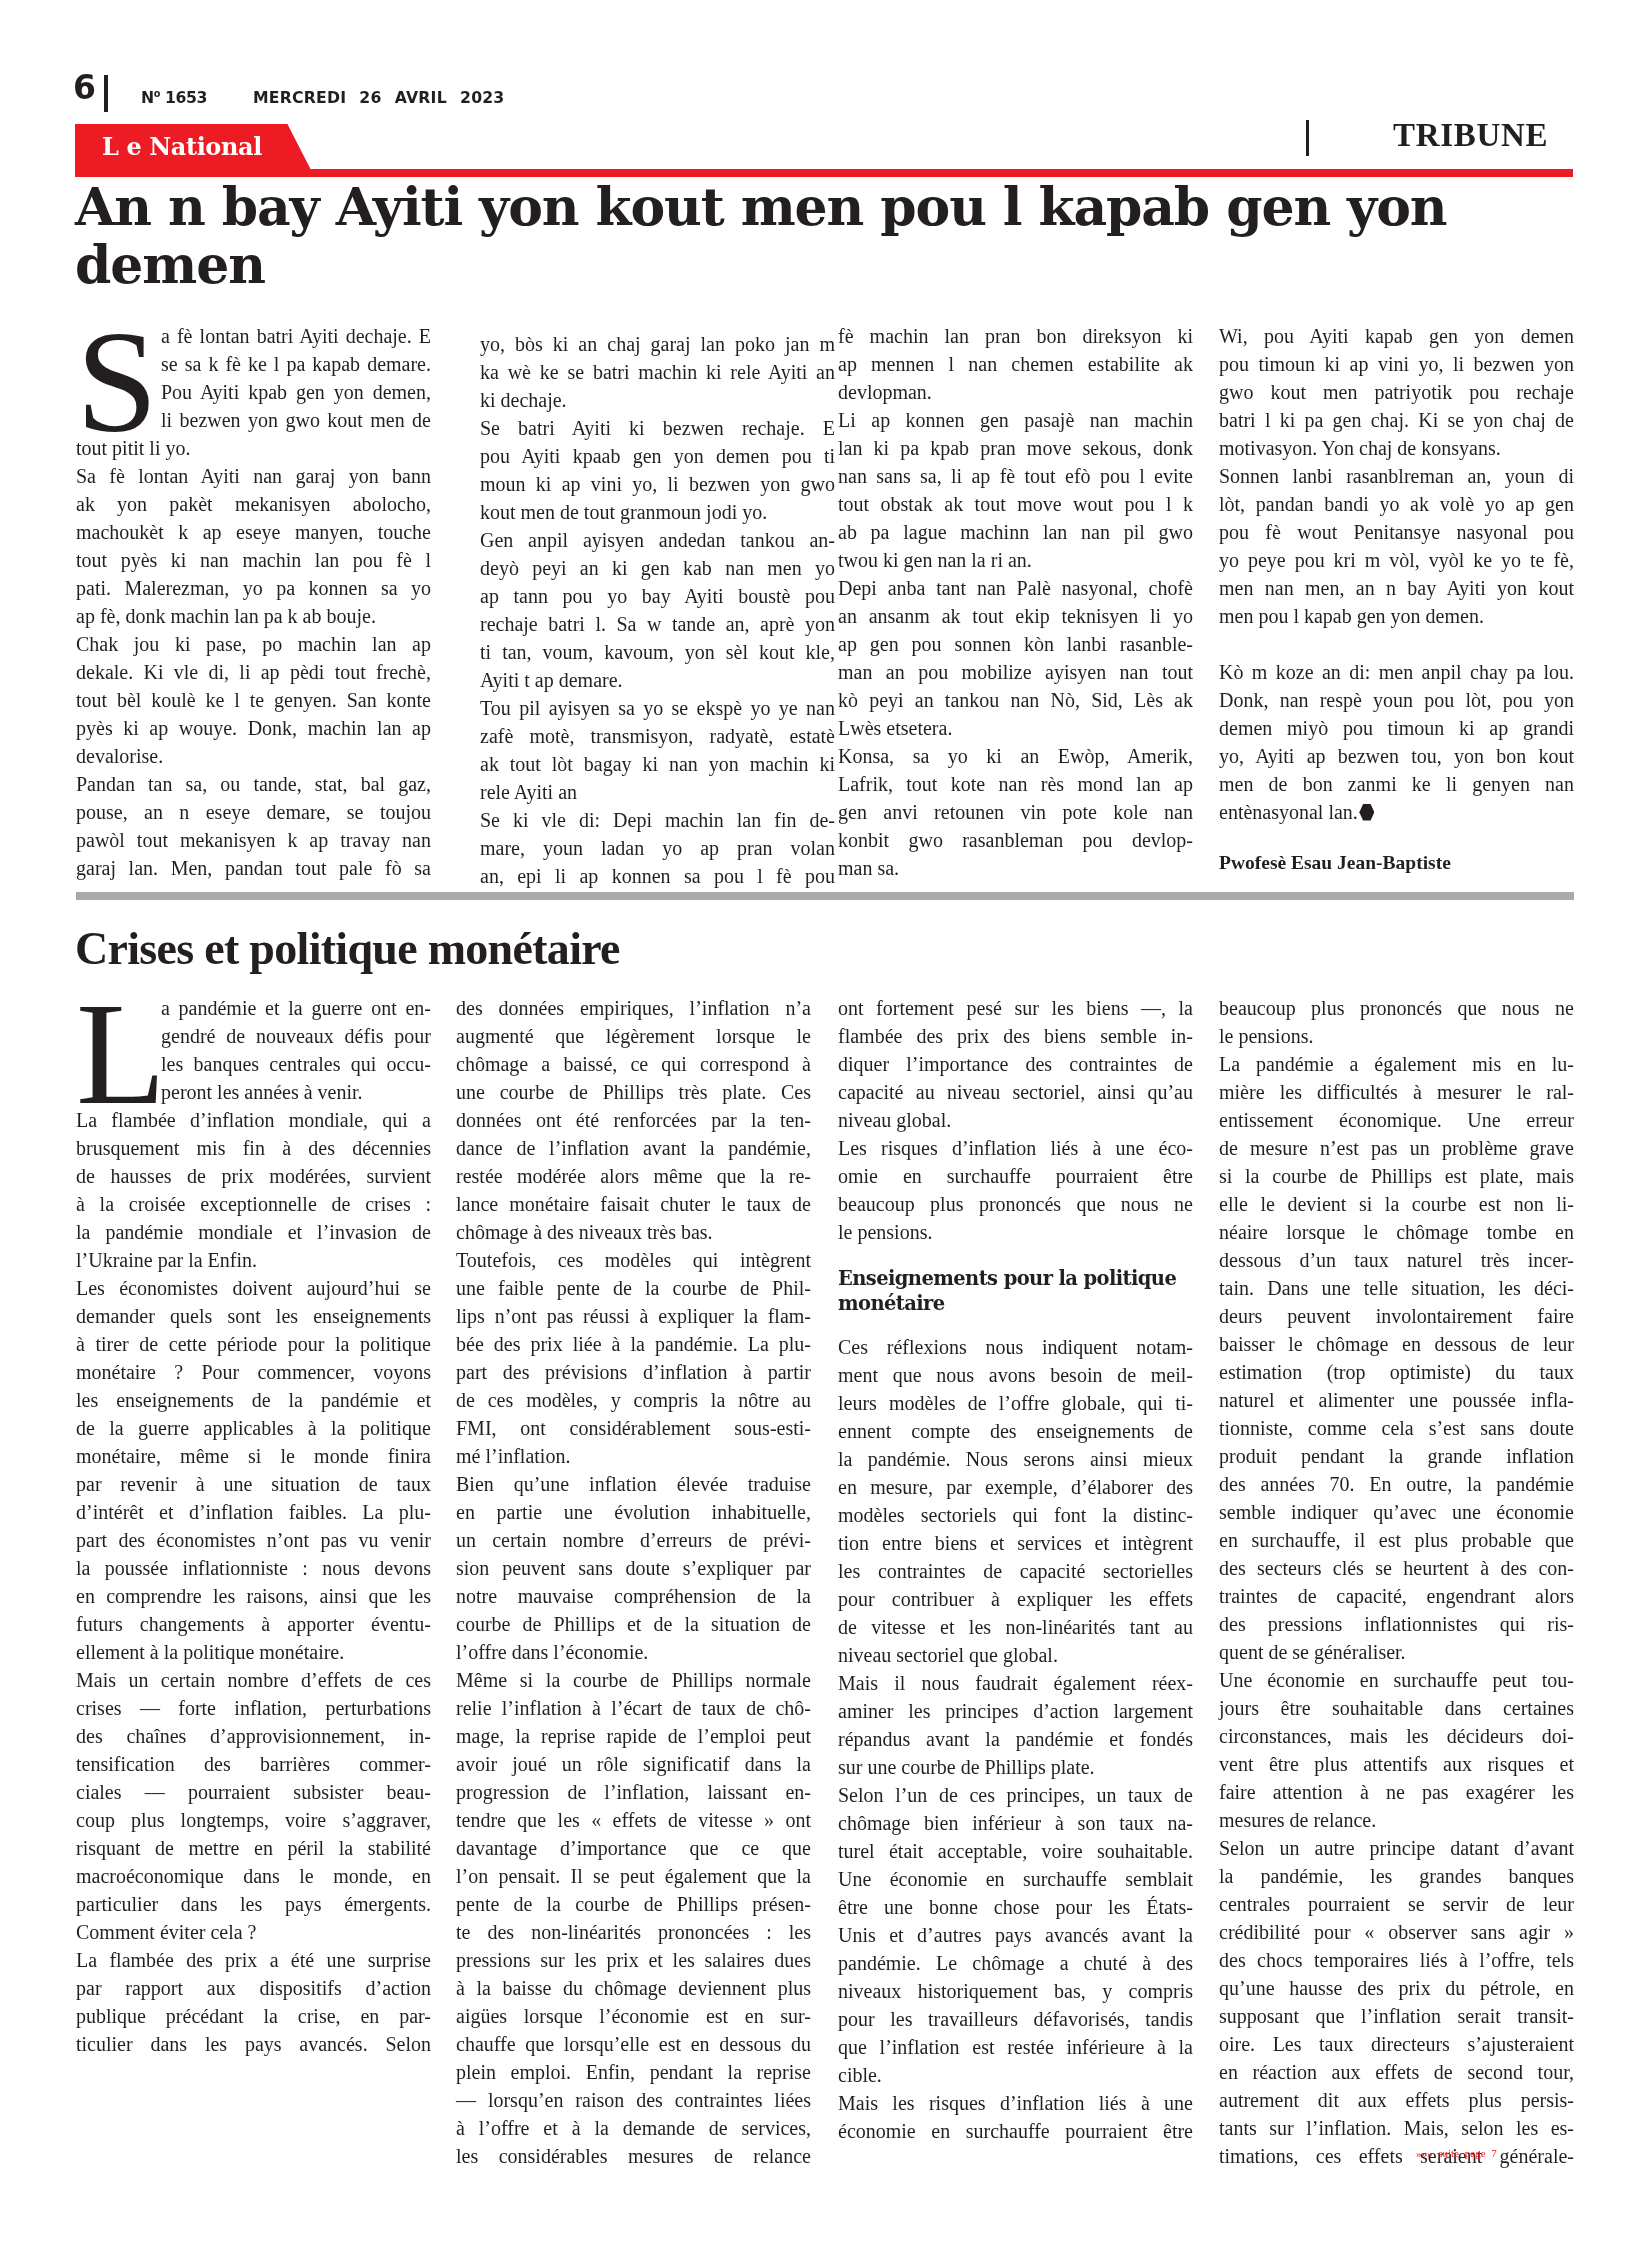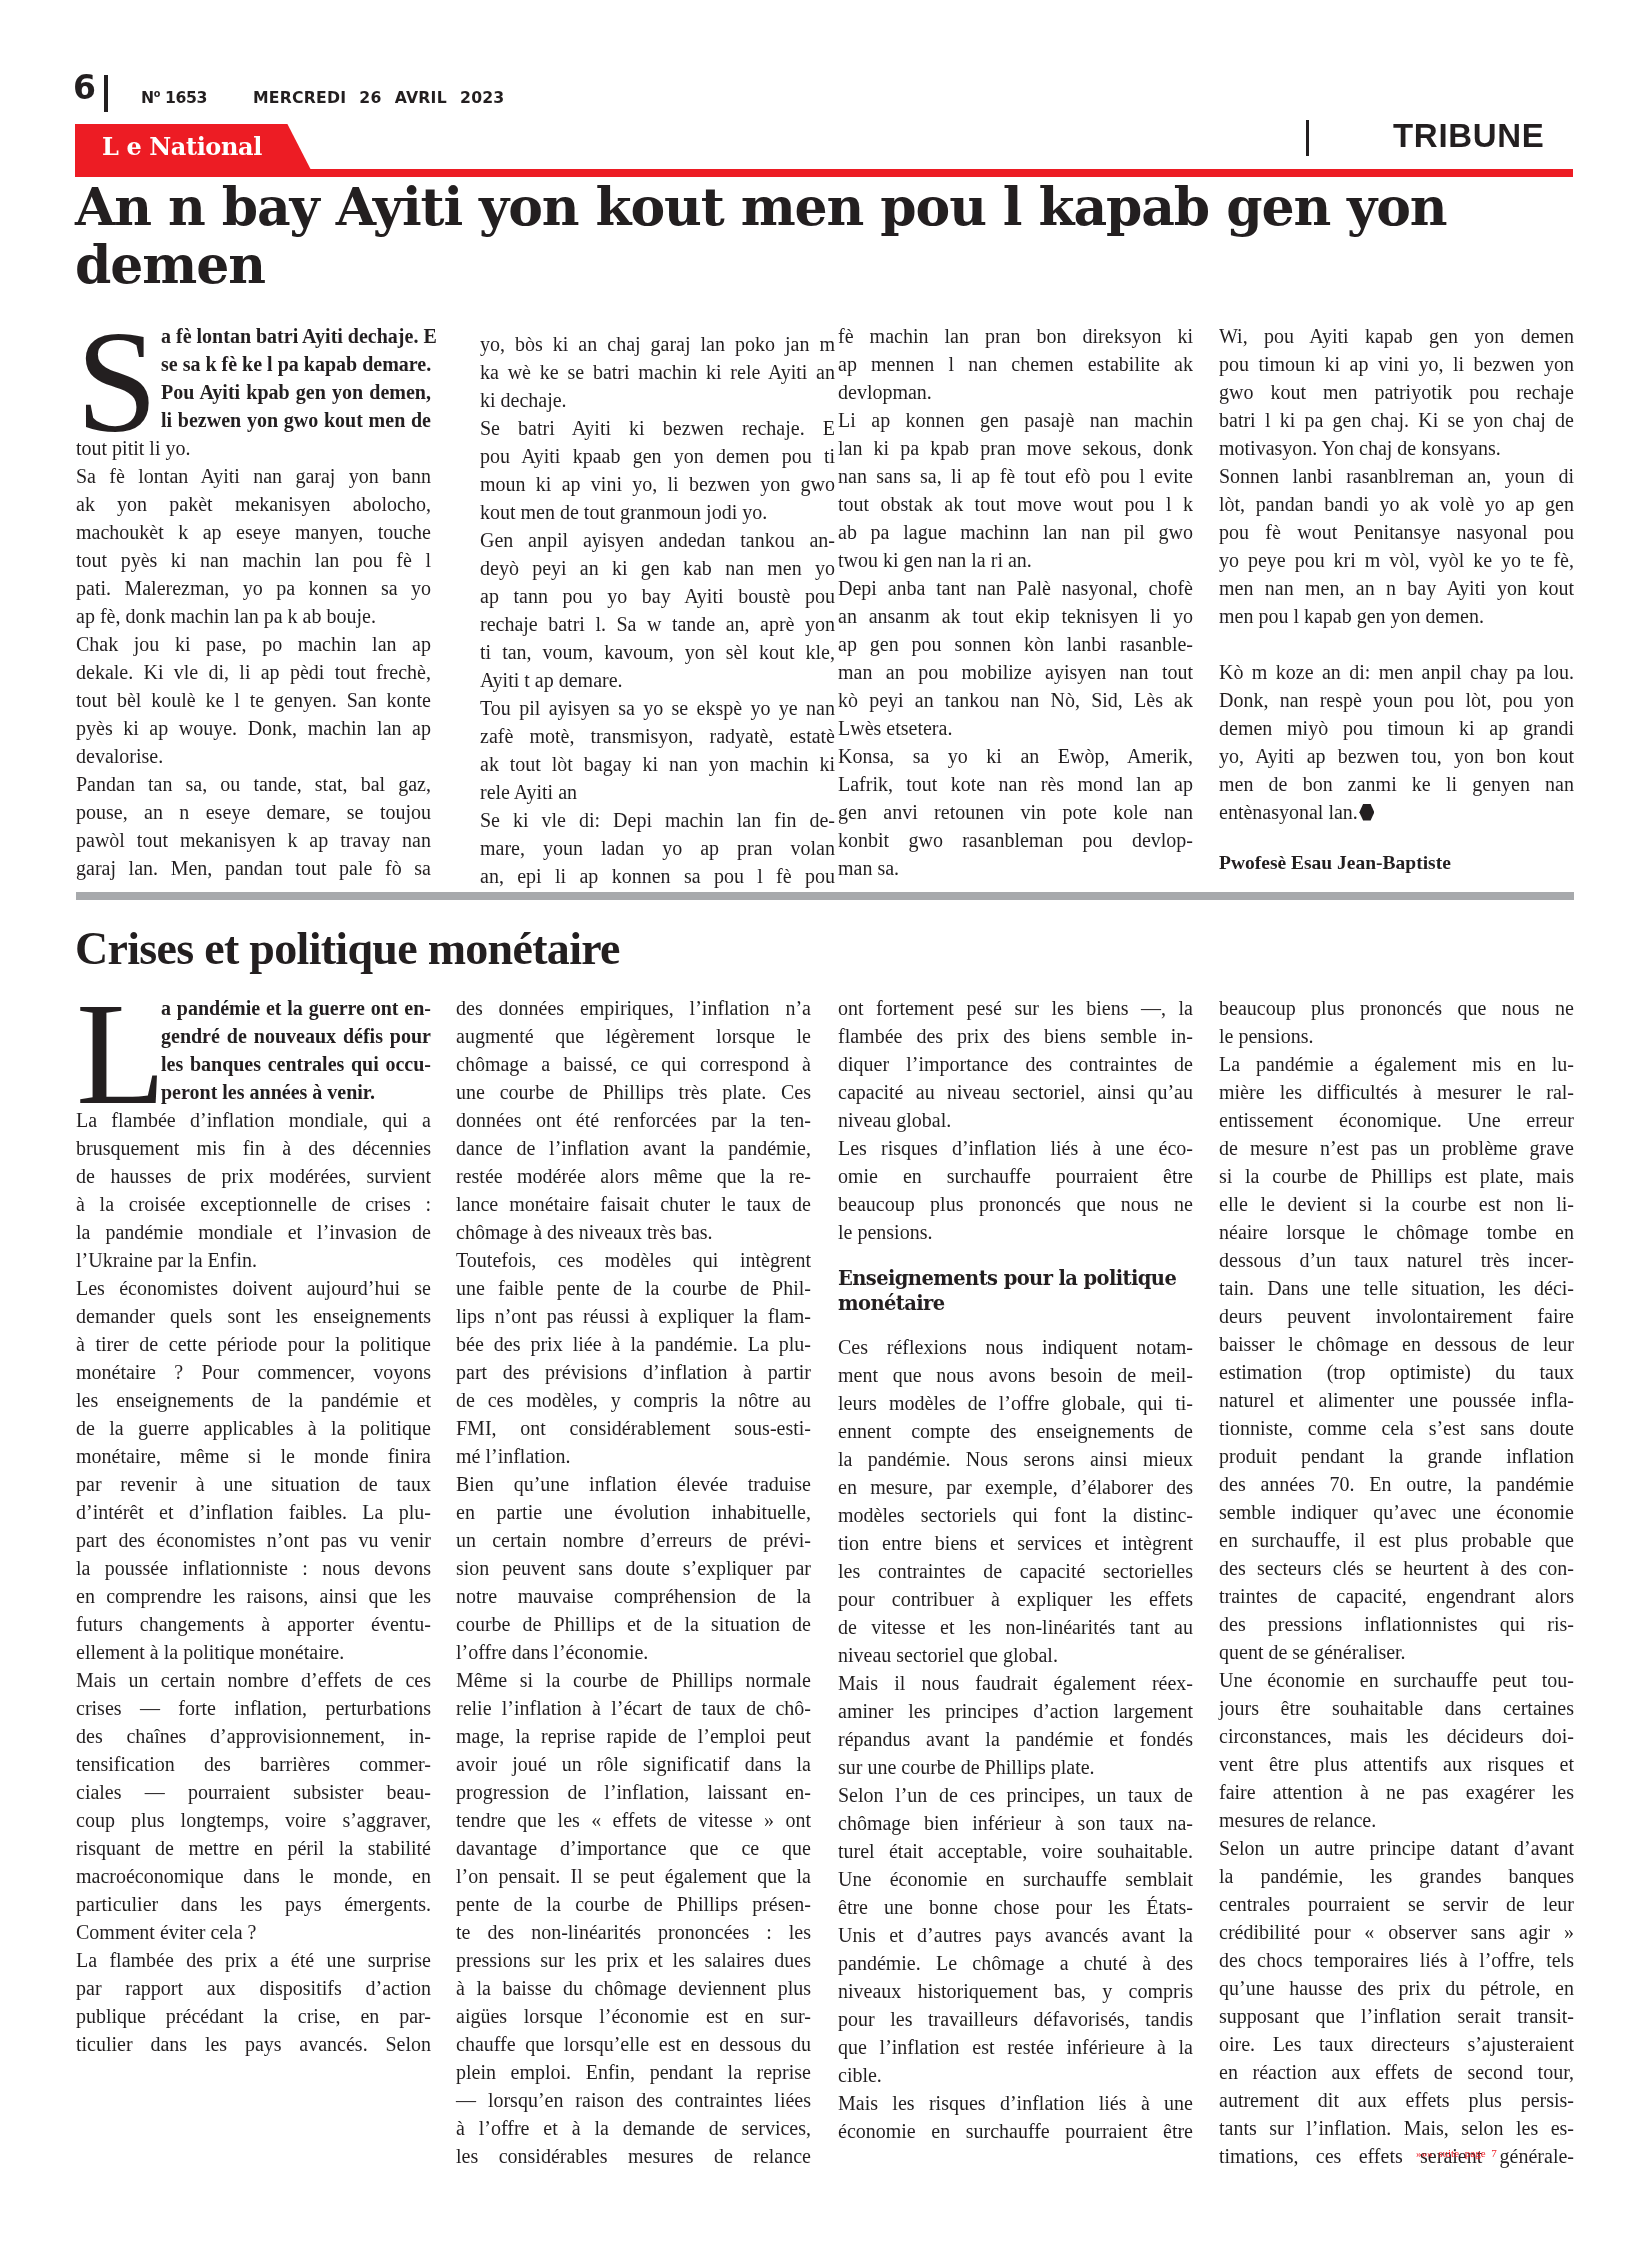--- a/index.html
+++ b/index.html
@@ -9,32 +9,32 @@
   
   #pagenum { left:73px; top:69px; font-family:"DejaVu Sans", sans-serif; font-weight:bold; font-size:33px; line-height:37px; }
   #pagebar { left:104px; top:75px; width:3.7px; height:37px; background:#231f20; }
   #issue { left:141px; top:88px; font-family:"DejaVu Sans", sans-serif; font-weight:bold; font-size:15.7px; letter-spacing:-0.4px; }
   #issue sup { font-size:9.7px; }
   #date { left:253px; top:88px; font-family:"DejaVu Sans", sans-serif; font-weight:bold; font-size:15.7px; letter-spacing:0.2px; word-spacing:7.5px; }
   #redtab { left:75px; top:124px; width:236px; height:46px; background:#ed1c24; clip-path:polygon(0 0, 90% 0, 100% 100%, 0 100%); }
   #redtab span { position:absolute; left:27px; top:7.5px; color:#fff; font-family:"DejaVu Serif", serif; font-weight:bold; font-size:24px; letter-spacing:-0.4px; }
   #redline { left:75px; top:169px; width:1498px; height:7.5px; background:#ed1c24; }
   #sectbar { left:1306px; top:120px; width:3px; height:36px; background:#231f20; }
-  #section { left:1393px; top:117px; font-family:Liberation Sans, sans-serif; font-weight:bold; font-size:33px; letter-spacing:0.7px; }
+  #section { left:1393px; top:117px; font-family:Liberation Serif, serif; font-weight:bold; font-size:33px; letter-spacing:0.7px; }
 
   
   .headline { font-family:"DejaVu Serif", serif; font-weight:bold; color:#231f20; letter-spacing:-1.1px; }
   #h1 { left:75px; top:178px; width:1425px; font-size:52px; line-height:58px; }
   #h2 { left:75px; top:911px; font-family:"Liberation Serif", serif; font-weight:bold; font-size:46px; line-height:75px; letter-spacing:-0.7px; }
 
   
   .col { position:absolute; width:355px; font-family:"Liberation Serif", serif; font-size:20px; line-height:28px; color:#231f20; }
   .col .ln { display:block; text-align:justify; text-align-last:justify; white-space:nowrap; height:28px; overflow:visible; }
   .col .ln.last { text-align-last:left; }
-  .col .ln.ind { padding-left:85px;font-weight:bold; }
+  .col .ln.ind { padding-left:85px; }
   .col .gap { display:block; height:28px; }
   .dropcap { position:absolute; left:0; font-family:"Liberation Serif", serif; font-size:147px; line-height:120px; color:#231f20; }
   .subhead { display:block; font-family:"DejaVu Serif", serif; font-weight:bold; font-size:19.5px; line-height:25px; letter-spacing:-0.6px; margin-top:20px; margin-bottom:16.5px; }
   .byline { display:block; font-weight:bold; font-size:19.5px; margin-top:22.5px; }
   .endmark { display:inline-block; width:15px; height:16.5px; background:#231f20; clip-path:polygon(25% 0,75% 0,100% 50%,75% 100%,25% 100%,0 50%); vertical-align:-1.5px; margin-left:1.5px; }
 
   #c1a { left:76px; top:322px; }
   #c2a { left:456px; top:330px;margin-left:24px; }
   #c3a { left:838px; top:322px; }
   #c4a { left:1219px; top:322px; }

